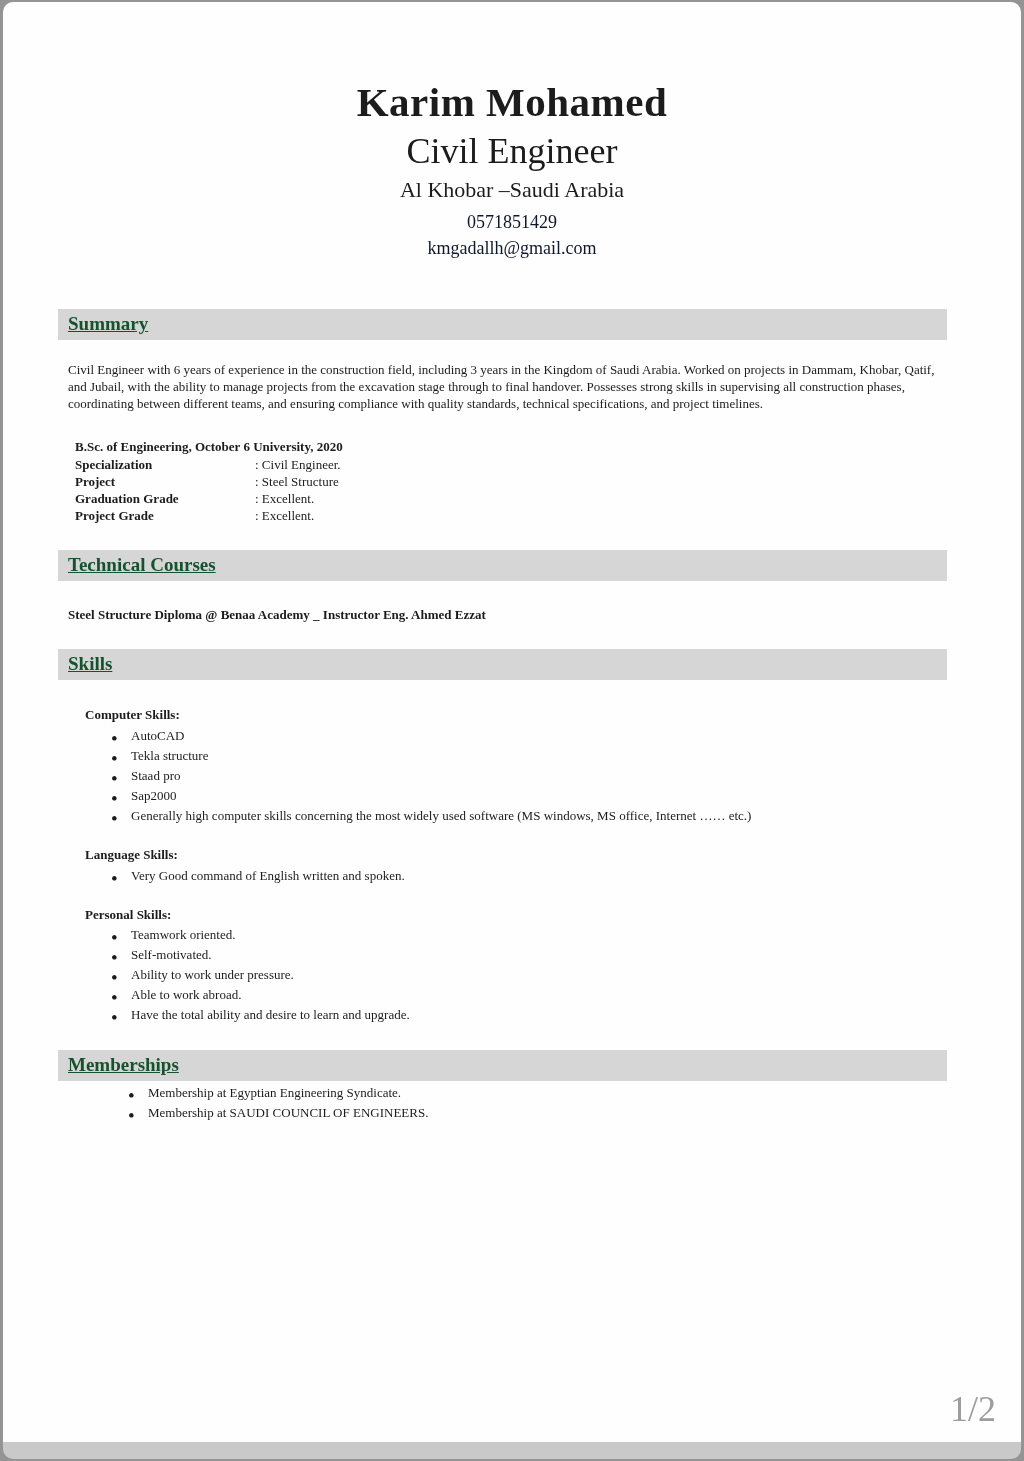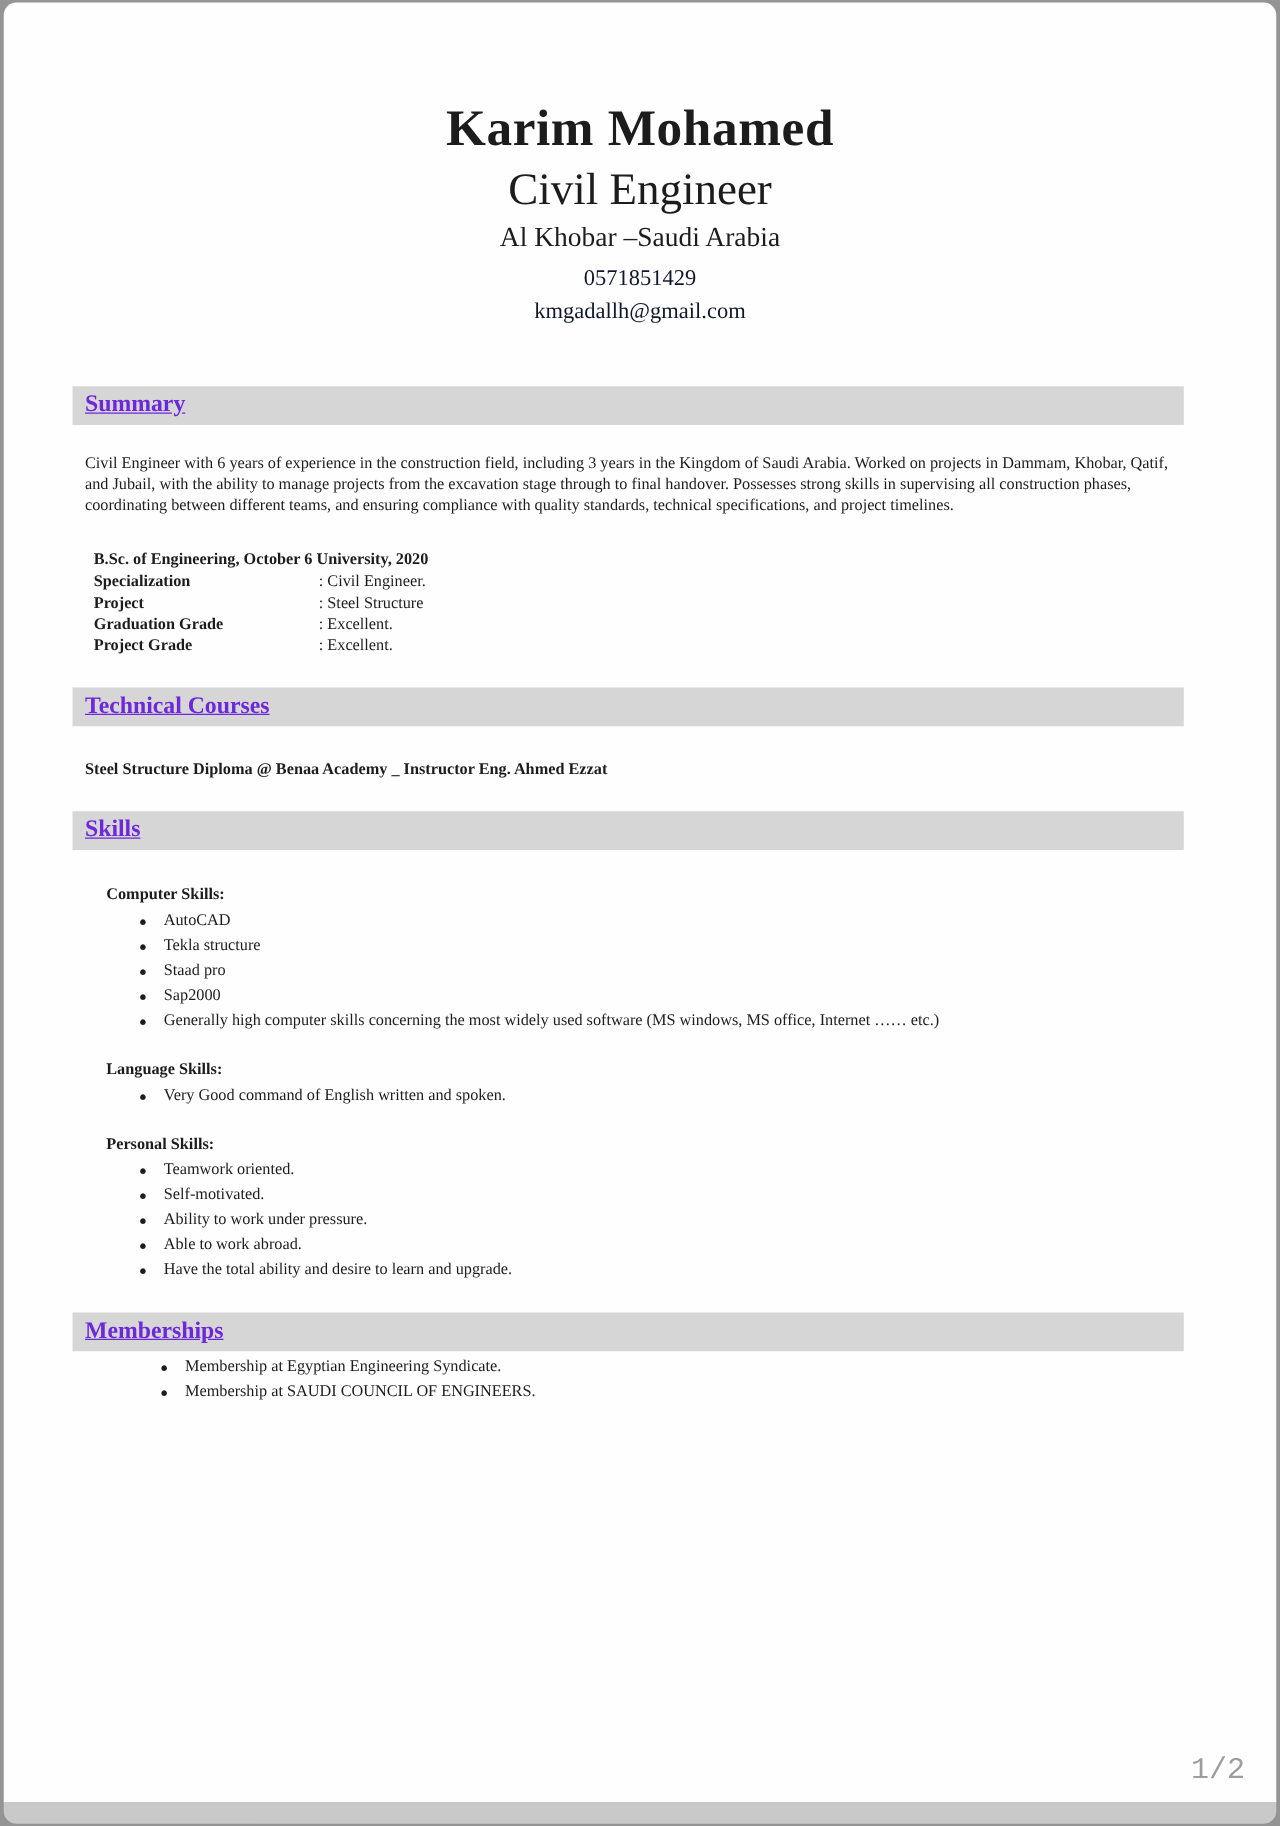--- a/index.html
+++ b/index.html
@@ -41,21 +41,21 @@
   .section  { margin-top: 26px; }
   .section:first-child { margin-top: 0; }
   .section-bar {
     background: #d6d6d6;
     padding: 4px 10px 5px 10px;
   }
   .section-heading {
     font-weight: bold;
     font-size: 19px;
     text-decoration: underline;
-    color: #6d28d9;
+    color: #14532d;
   }
   .section-body { font-size: 13px; line-height: 1.32; }
 
   .summary-text { margin: 21px 8px 0 10px; }
 
   
   .edu-block { margin: 24px 0 0 17px; }
   .edu-degree { font-weight: bold; }
   .edu-row   { display: flex; }
   .edu-label { font-weight: bold; width: 180px; flex: 0 0 180px; }
@@ -87,22 +87,22 @@
   .skill-group  { margin-top: 22px; }
   .skill-group:first-child { margin-top: 0; }
   .skill-group-title { font-weight: bold; }
   .skills-block ul.bullets { margin-left: 18px; margin-right: 40px; }
 
   
   .page-indicator {
     position: absolute;
     right: 25px;
     bottom: 12px;
-    font-family: Liberation Mono, monospace;
-    font-size: 24px;
+    font-family: Liberation Serif, serif;
+    font-size: 36px;
     color: #9d9d9d;
   }
 </style>
 </head>
 <body>
 
 <div class="sheet">
 
   <header class="resume-header">
     <h1 class="person-name">Karim Mohamed</h1>

